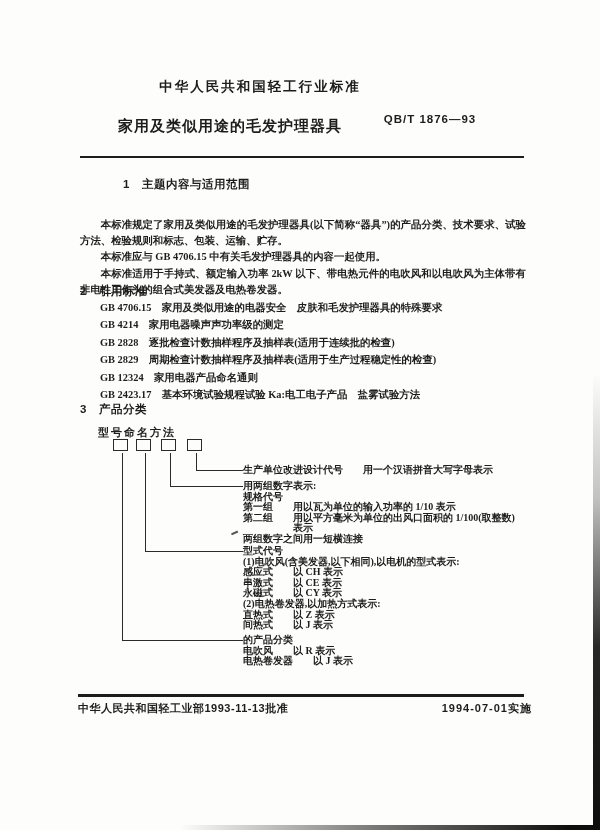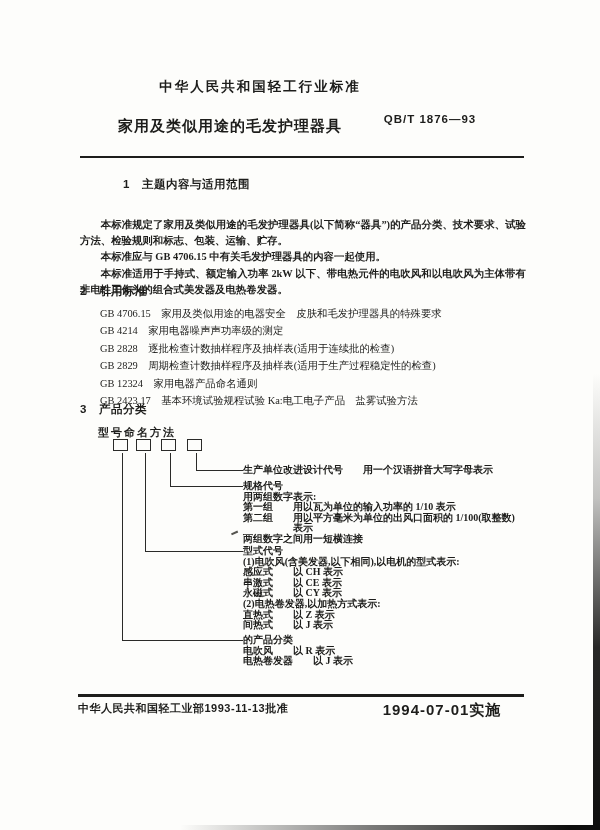--- a/index.html
+++ b/index.html
@@ -54,21 +54,21 @@
     font-size:10.4px;line-height:16.2px;
     font-weight:600;
     text-align:justify;
     margin-top:18px;
   }
   .body-block .para{text-indent:2em;}
   
   .ref-list{
     top:299px;left:100px;width:430px;
     font-size:10.4px;line-height:17.4px;
-    font-weight:400;white-space:nowrap;margin-top:6px;
+    font-weight:700;white-space:nowrap;
   }
   
   .diagram{top:423px;left:80px;width:470px;height:255px;}
   .naming-label{
     top:2px;left:18px;
     font-family:"Liberation Sans","DejaVu Sans",sans-serif;
     font-weight:bold;font-size:11px;letter-spacing:2px;
   }
   .code-box{
     top:16px;width:15px;height:12px;
@@ -84,23 +84,23 @@
     top:109px;left:151px;width:7px;height:1.5px;
     background:#55544f;transform:rotate(-25deg);
   }
   
   .footer-left{
     top:701px;left:78px;
     font-family:Liberation Sans, sans-serif;
     font-weight:bold;font-size:11px;letter-spacing:0.5px;
   }
   .footer-right{
-    top:701px;left:360px;width:164px;text-align:center;
+    top:701px;left:368px;width:164px;text-align:right;
     font-family:"Liberation Sans","DejaVu Sans",sans-serif;
-    font-weight:bold;font-size:15px;letter-spacing:1px;
+    font-weight:bold;font-size:11px;letter-spacing:1px;
   }
   
   .scan-edge-right{
     top:0;right:0;bottom:0;width:7px;
     background:linear-gradient(to bottom,
       rgba(17,17,16,0) 0%,rgba(17,17,16,0) 45%,
       rgba(17,17,16,0.25) 60%,rgba(17,17,16,0.9) 78%,#0e0e0d 100%);
   }
   .scan-edge-bottom{
     left:0;right:0;bottom:0;height:5px;
@@ -156,21 +156,21 @@
     <div class="abs line" style="left:90px;top:30px;width:1px;height:33px;"></div>
     <div class="abs line" style="left:90px;top:63px;width:73px;height:1px;"></div>
     <div class="abs line" style="left:65px;top:30px;width:1px;height:98px;"></div>
     <div class="abs line" style="left:65px;top:128px;width:98px;height:1px;"></div>
     <div class="abs line" style="left:42px;top:30px;width:1px;height:187px;"></div>
     <div class="abs line" style="left:42px;top:217px;width:121px;height:1px;"></div>
 
     <div class="abs tick-mark"></div>
 
     <div class="abs branch" style="top:42px;"><div>生产单位改进设计代号　　用一个汉语拼音大写字母表示</div></div>
-    <div class="abs branch" style="top:58px;"><div>规格代号</div><div>用两组数字表示:</div><div>第一组　　用以瓦为单位的输入功率的 1/10 表示</div><div>第二组　　用以平方毫米为单位的出风口面积的 1/100(取整数)</div><div>　　　　　表示</div><div>两组数字之间用一短横连接</div></div>
+    <div class="abs branch" style="top:58px;"><div>用两组数字表示:</div><div>规格代号</div><div>第一组　　用以瓦为单位的输入功率的 1/10 表示</div><div>第二组　　用以平方毫米为单位的出风口面积的 1/100(取整数)</div><div>　　　　　表示</div><div>两组数字之间用一短横连接</div></div>
     <div class="abs branch" style="top:123px;"><div>型式代号</div><div>(1)电吹风(含美发器,以下相同),以电机的型式表示:</div><div>感应式　　以 CH 表示</div><div>串激式　　以 CE 表示</div><div>永磁式　　以 CY 表示</div><div>(2)电热卷发器,以加热方式表示:</div><div>直热式　　以 Z 表示</div><div>间热式　　以 J 表示</div></div>
     <div class="abs branch" style="top:212px;"><div>的产品分类</div><div>电吹风　　以 R 表示</div><div>电热卷发器　　以 J 表示</div></div>
   </div>
 
   <div class="abs rule rule-footer"></div>
   <div class="abs footer-left">中华人民共和国轻工业部1993-11-13批准</div>
   <div class="abs footer-right">1994-07-01实施</div>
 
   <div class="abs scan-edge-right"></div>
   <div class="abs scan-edge-bottom"></div>

